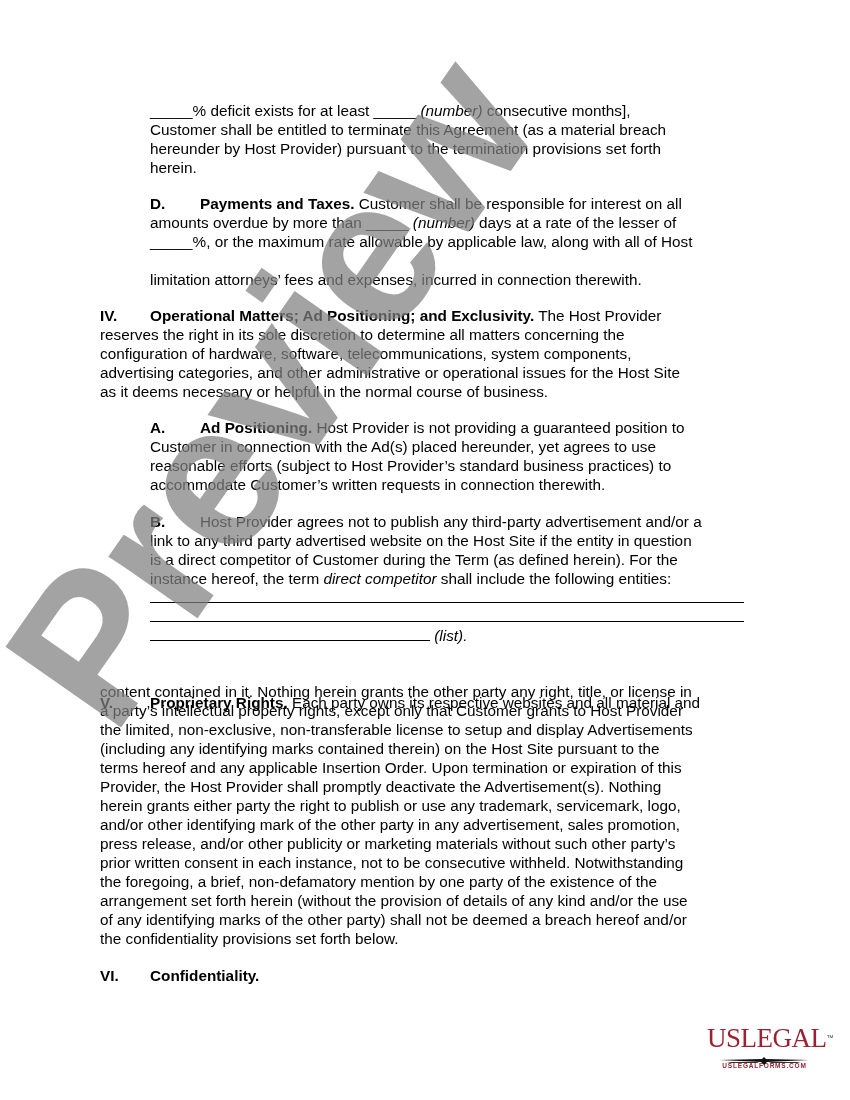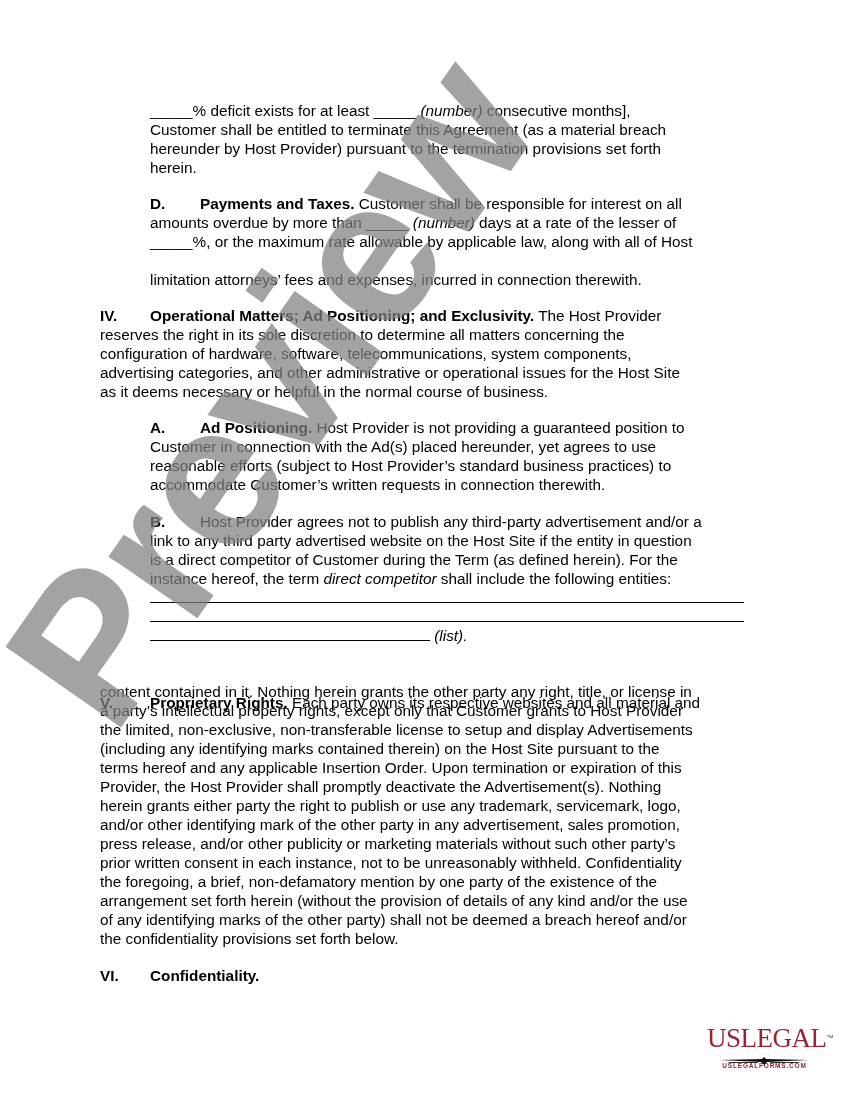--- a/index.html
+++ b/index.html
@@ -70,21 +70,21 @@
   <div class="line l0" style="top:693px"><span class="b tab">V.</span><span class="b">Proprietary Rights.</span><span> Each party owns its respective websites and all material and</span></div>
   <div class="line l0" style="top:682px">content contained in it. Nothing herein grants the other party any right, title, or license in</div>
   <div class="line l0" style="top:701px">a party’s intellectual property rights, except only that Customer grants to Host Provider</div>
   <div class="line l0" style="top:720px">the limited, non-exclusive, non-transferable license to setup and display Advertisements</div>
   <div class="line l0" style="top:739px">(including any identifying marks contained therein) on the Host Site pursuant to the</div>
   <div class="line l0" style="top:758px">terms hereof and any applicable Insertion Order. Upon termination or expiration of this</div>
   <div class="line l0" style="top:777px">Provider, the Host Provider shall promptly deactivate the Advertisement(s). Nothing</div>
   <div class="line l0" style="top:796px">herein grants either party the right to publish or use any trademark, servicemark, logo,</div>
   <div class="line l0" style="top:815px">and/or other identifying mark of the other party in any advertisement, sales promotion,</div>
   <div class="line l0" style="top:834px">press release, and/or other publicity or marketing materials without such other party’s</div>
-  <div class="line l0" style="top:853px">prior written consent in each instance, not to be unreasonably withheld. Confidentiality</div>
+  <div class="line l0" style="top:853px">prior written consent in each instance, not to be consecutive withheld. Notwithstanding</div>
   <div class="line l0" style="top:872px">the foregoing, a brief, non-defamatory mention by one party of the existence of the</div>
   <div class="line l0" style="top:891px">arrangement set forth herein (without the provision of details of any kind and/or the use</div>
   <div class="line l0" style="top:910px">of any identifying marks of the other party) shall not be deemed a breach hereof and/or</div>
   <div class="line l0" style="top:929px">the confidentiality provisions set forth below.</div>
 
   <div class="line l0" style="top:966px"><span class="b tab">VI.</span><span class="b">Confidentiality.</span></div>
 
   <div class="watermark">Preview</div>
 
   <div class="logo">

